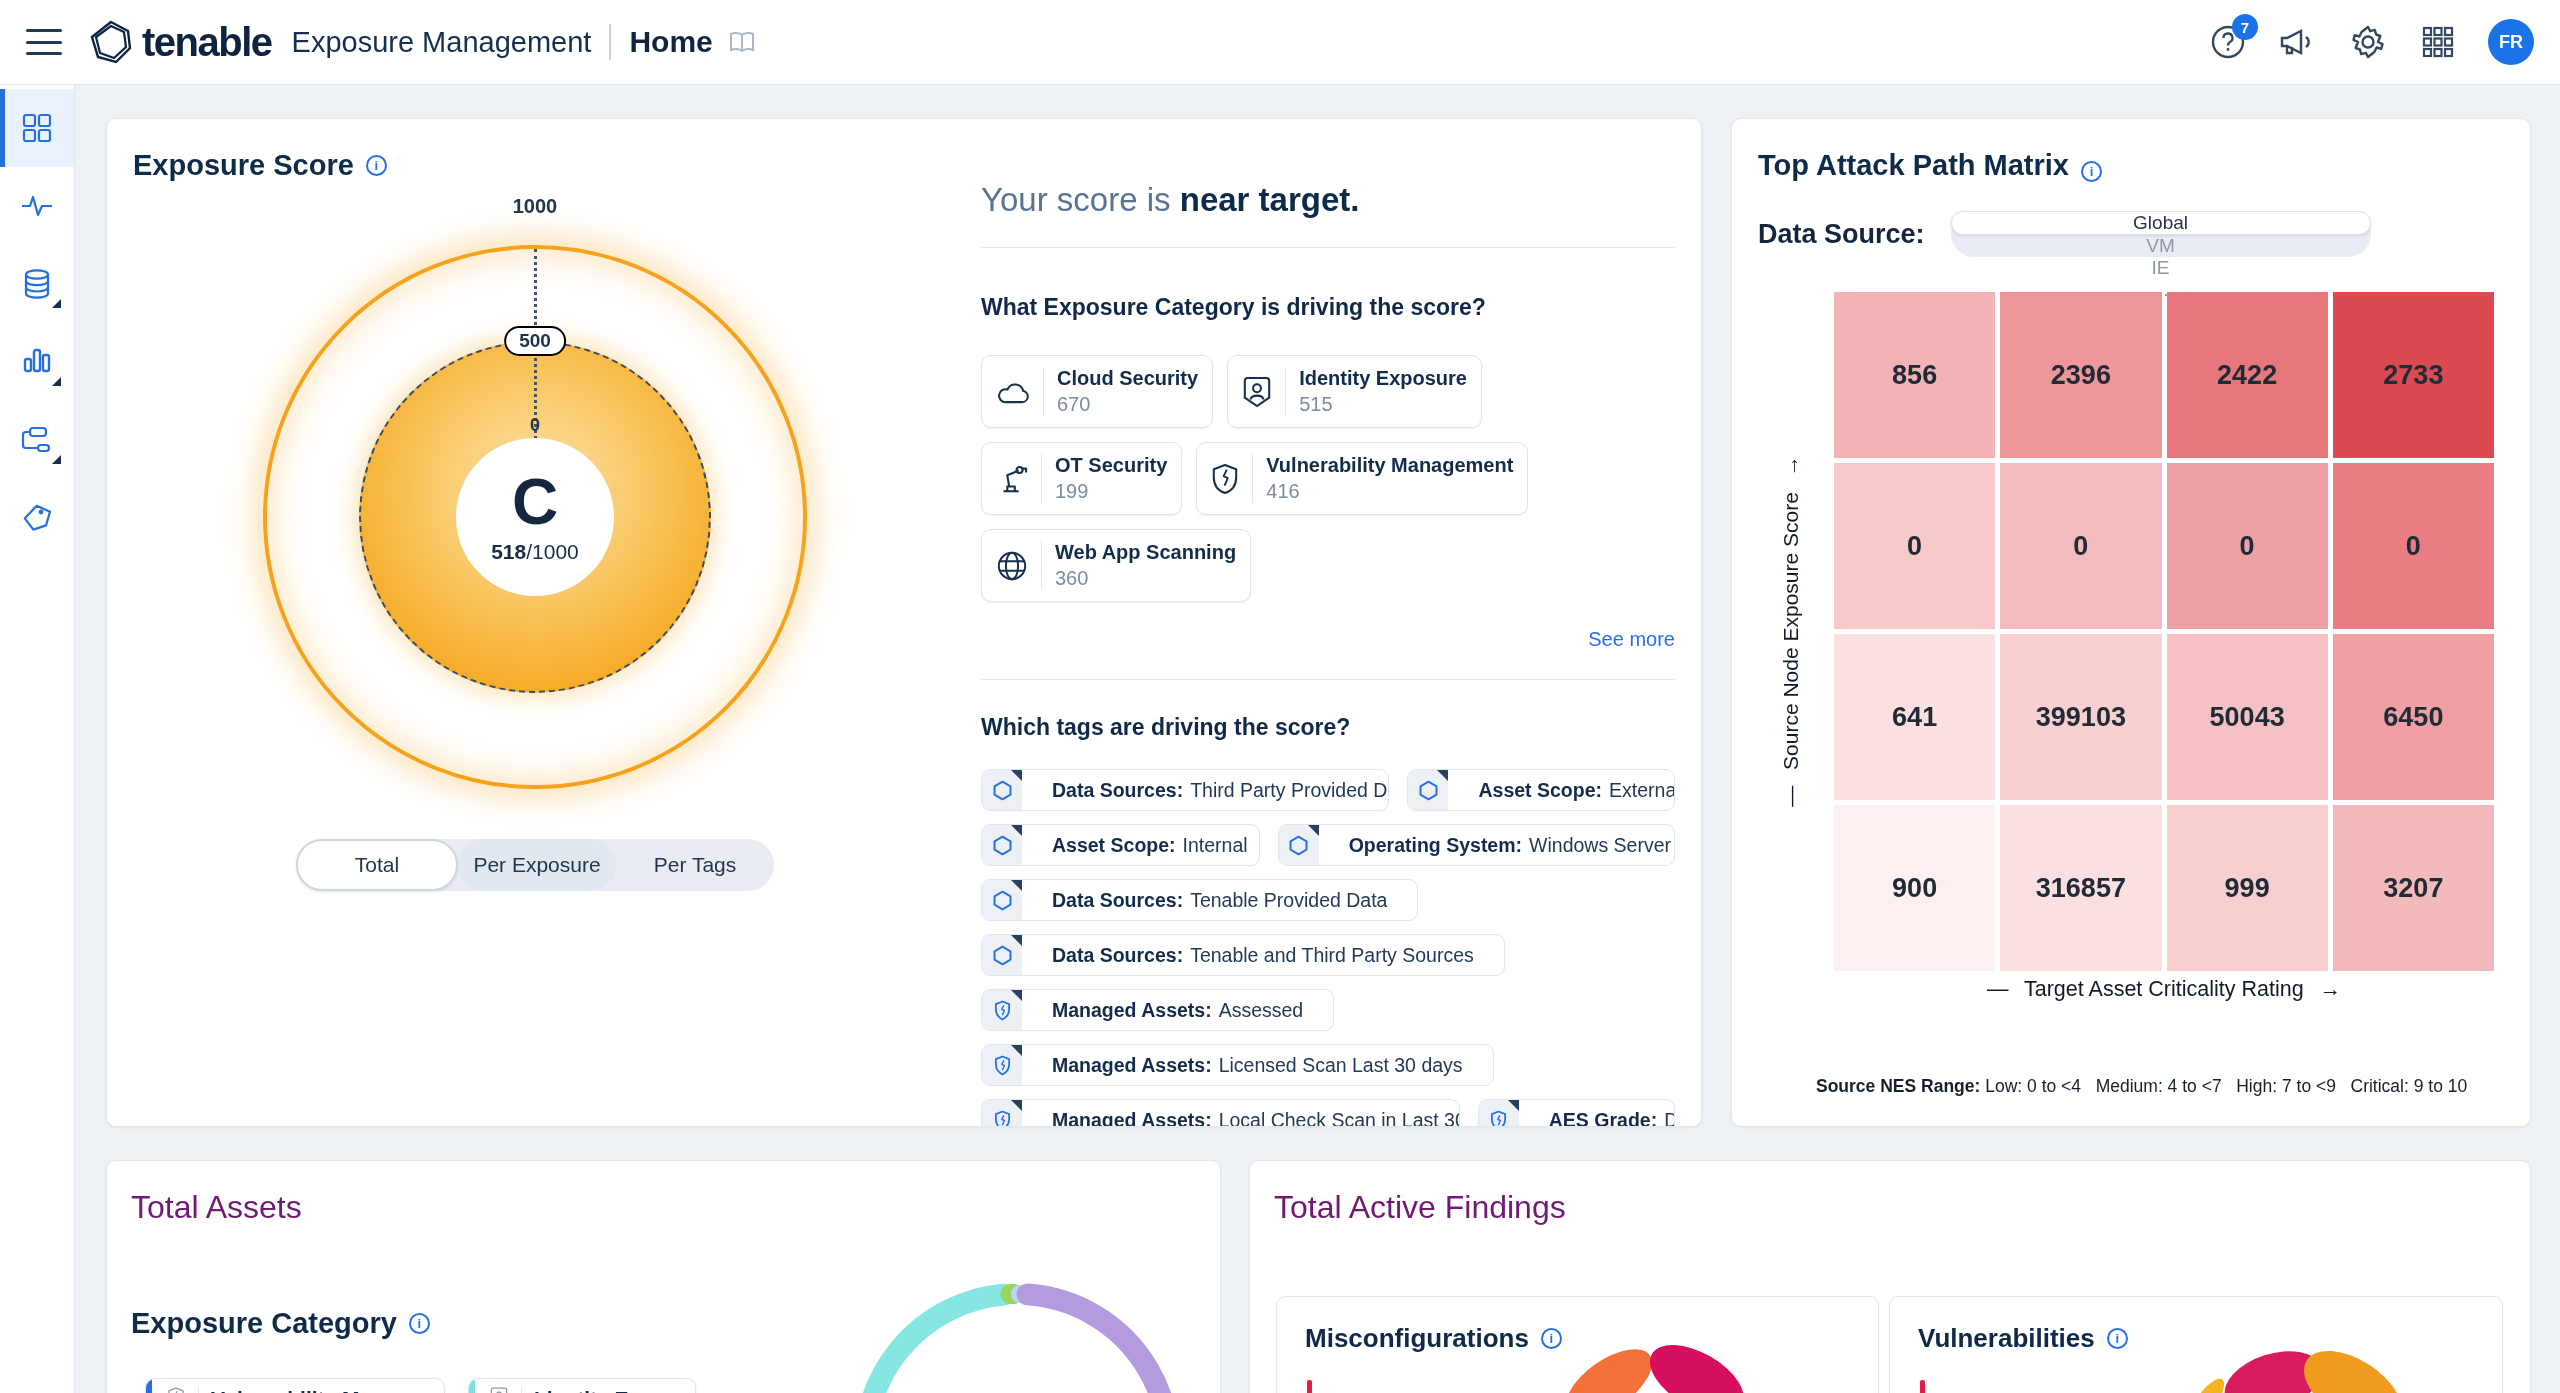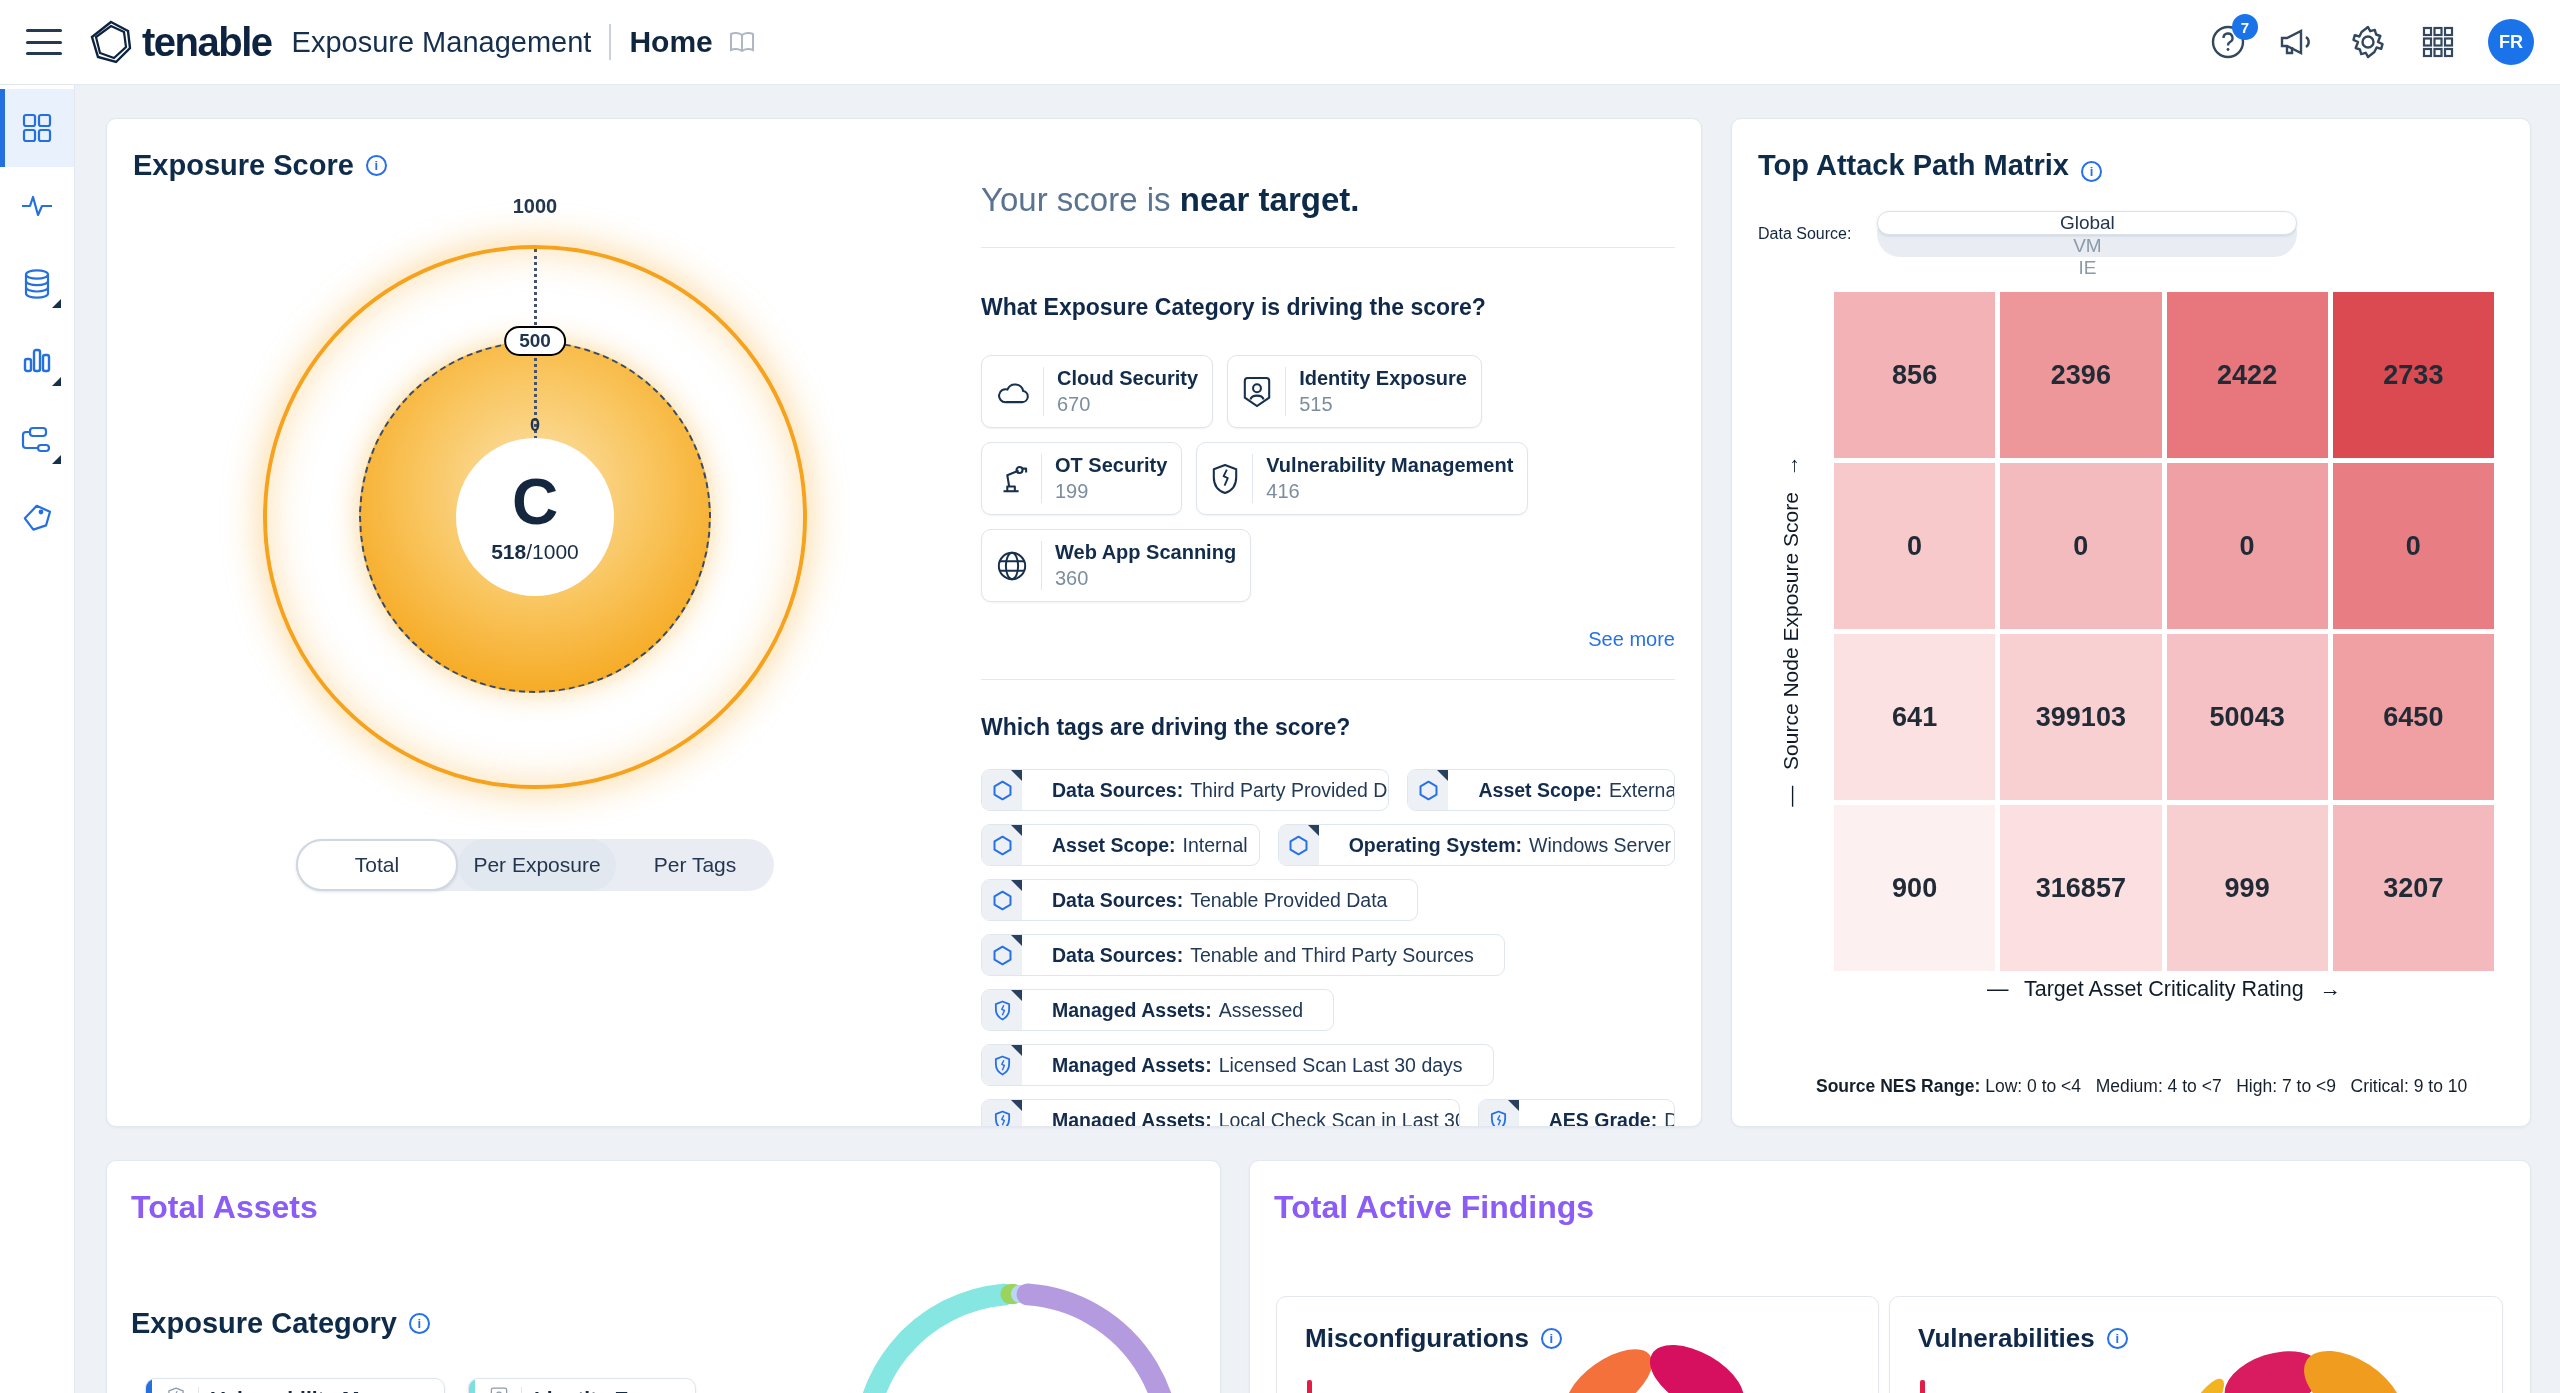--- a/index.html
+++ b/index.html
@@ -47,21 +47,21 @@
   .side-item.active { background:#e8f1fc; }
   .side-item.active::before { content:""; position:absolute; left:0; top:0; width:5px; height:100%; background:#2470e0; }
   .side-caret { position:absolute; right:13px; bottom:15px; }
 
   
   .card {
     position:absolute; background:#fff; border:1px solid #e3e7ee; border-radius:10px;
     box-shadow:0 1px 3px rgba(16,42,67,.05); overflow:hidden;
   }
   .card-title { font-size:29px; font-weight:700; color:#0e2b49; display:flex; align-items:center; gap:12px; }
-  .big-title { font-size:32px; font-weight:700; color:#8b5cf6; }
+  .big-title { font-size:32px; font-weight:400; color:#701a75; }
   .info-ic {
     width:21px; height:21px; border-radius:50%; border:2px solid #2671e8; color:#2671e8;
     font-size:13px; font-weight:700; display:inline-flex; align-items:center; justify-content:center;
     cursor:pointer; flex:0 0 auto;
   }
 
   
   #exposure-card { left:106px; top:118px; width:1596px; height:1009px; }
   #exposure-card .card-title { position:absolute; left:26px; top:30px; }
 
@@ -125,21 +125,21 @@
   .tag-iconbox { width:40px; background:#edf1f6; display:flex; align-items:center; justify-content:center; position:relative; flex:0 0 auto; }
   .tag-iconbox::after { content:""; position:absolute; top:0; right:0; border-top:11px solid #29415e; border-left:11px solid transparent; }
   .tag-text { display:flex; align-items:center; padding:0 30px; font-size:19.5px; white-space:nowrap; }
   .tag-label { font-weight:700; color:#132c4d; }
   .tag-value { color:#223a57; margin-left:7px; }
 
   
   #matrix-card { left:1731px; top:118px; width:800px; height:1009px; }
   #matrix-card .card-title { position:absolute; left:26px; top:30px;align-items:flex-end; }
   .ds-row { position:absolute; left:26px; top:92px; display:flex; align-items:center; }
-  .ds-label { font-size:16px; font-weight:400; color:#13263e; margin-right:26px; }
+  .ds-label { font-size:27px; font-weight:700; color:#13263e; margin-right:26px; }
   .pill-tabs { width:420px; height:46px; background:#e9edf3; border-radius:23px; display:flex;flex-direction:column; }
   .pill-tab { flex:1; display:flex; align-items:center; justify-content:center; font-size:19px; color:#8b99aa; border-radius:23px; cursor:pointer; }
   .pill-tab.active { background:#fff; border:1px solid #d9e0e8; color:#24364f; box-shadow:0 1px 3px rgba(20,40,70,.12); }
   .matrix-grid {
     position:absolute; left:102px; top:173px; width:660px;
     display:grid; grid-template-columns:repeat(4,1fr); gap:5px;
   }
   .m-cell { height:166px; display:flex; align-items:center; justify-content:center; font-size:27px; font-weight:700; color:#212b36; cursor:pointer; }
   .y-axis {
     position:absolute; left:-281px; top:500px; width:680px; text-align:center;

